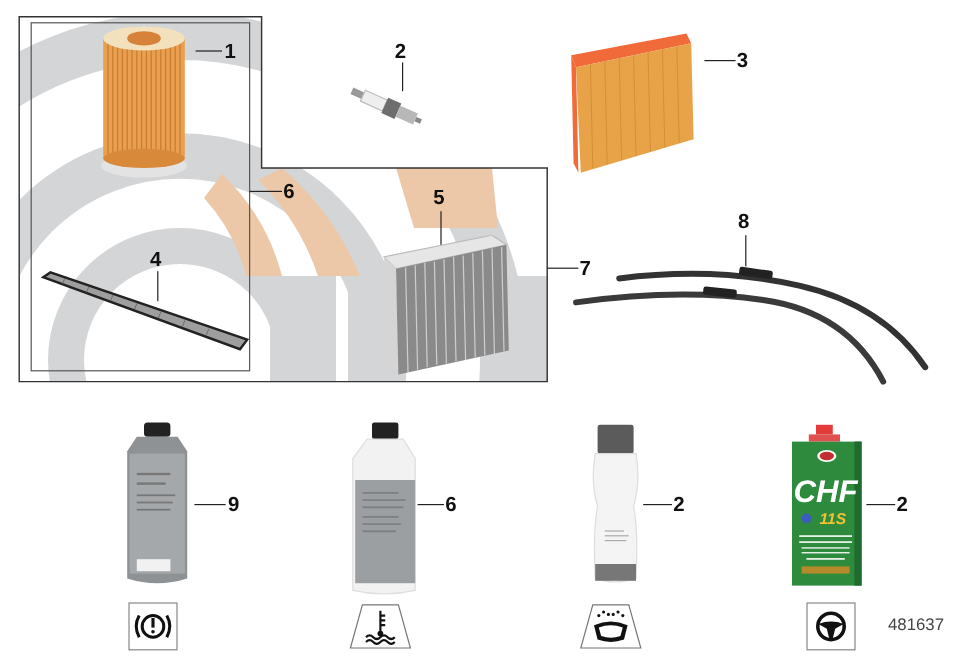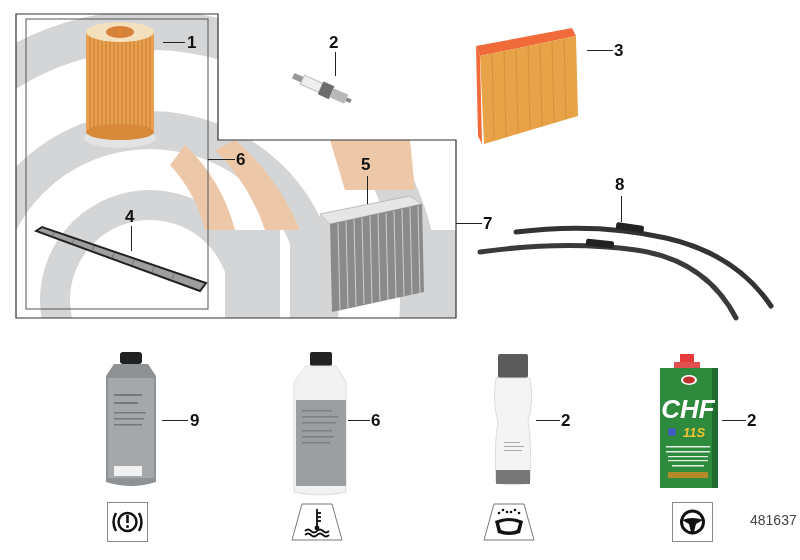--- a/index.html
+++ b/index.html
@@ -254,13 +254,13 @@
 <div class="lead" style="left:722px;top:420px;width:24px;height:1px;"></div>
 <div class="num" style="left:747px;top:412px;">2</div>
 
 <div class="abs" style="left:672px;top:502px;width:41px;height:40px;border:1px solid #888;box-sizing:border-box;">
   <svg width="39" height="38" viewBox="0 0 39 38">
     <circle cx="19.5" cy="19" r="11" fill="none" stroke="#111" stroke-width="3"></circle>
     <path d="M9,17 Q19.5,13 30,17 L23,21 L21,29 H18 L16,21 Z" fill="#111"></path>
   </svg>
 </div>
 
-<div class="footer-id" style="left:740px;top:512px;margin-left:10px;">481637</div>
+<div class="footer-id" style="left:740px;top:512px;">481637</div>
 
 </body></html>

